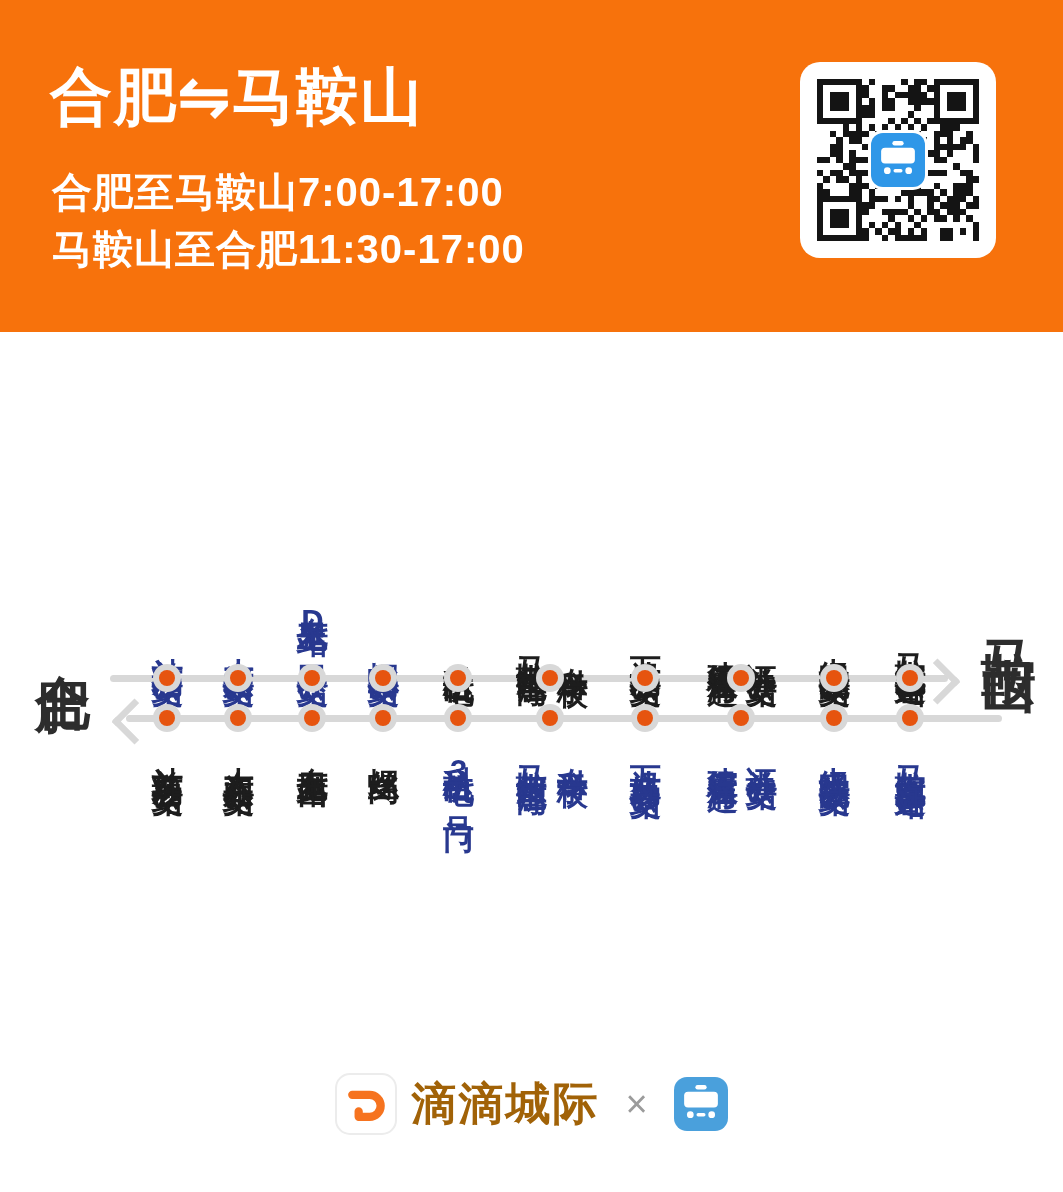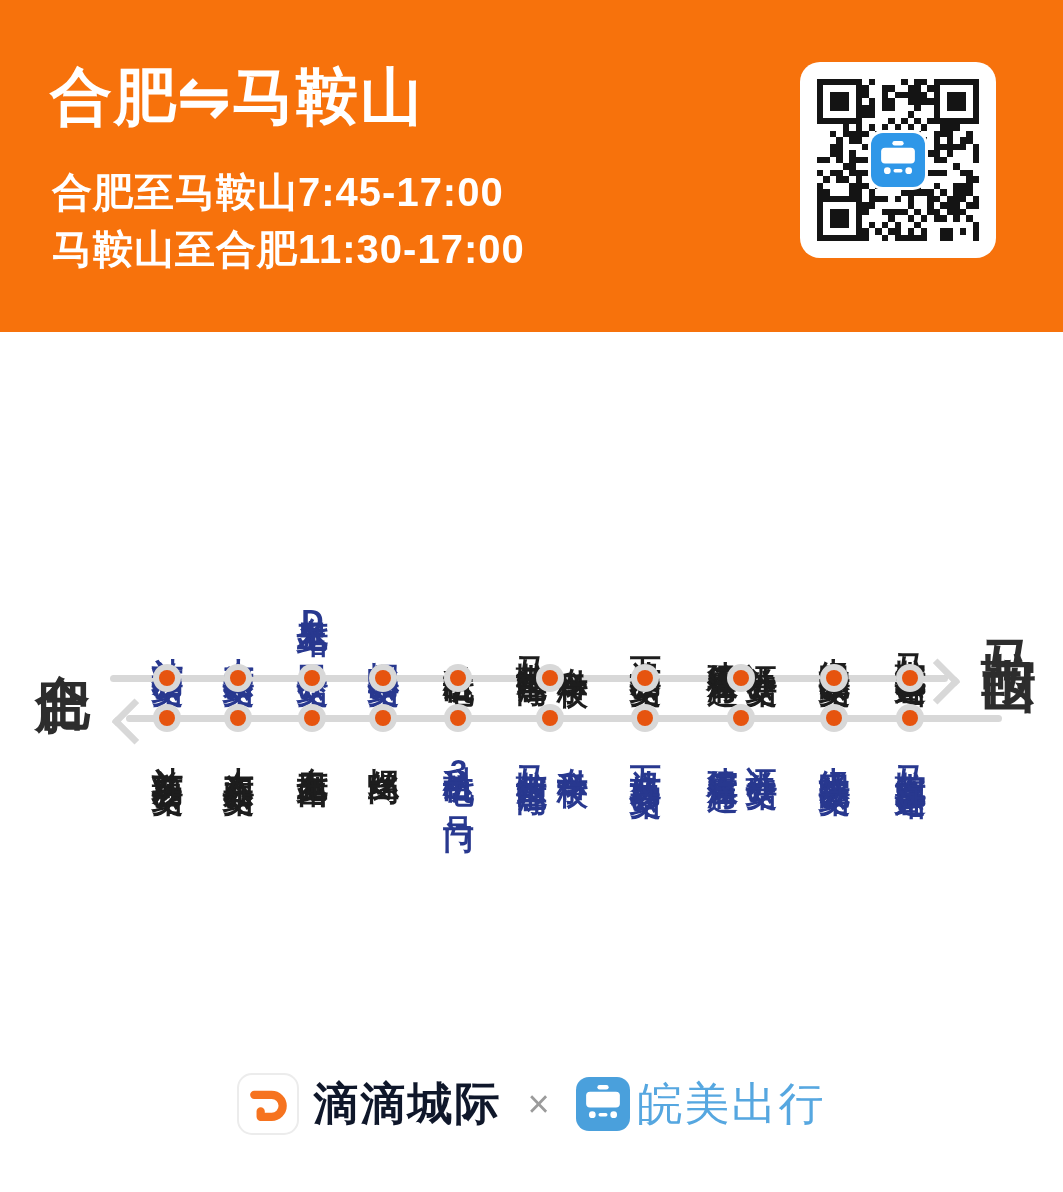--- a/index.html
+++ b/index.html
@@ -45,33 +45,33 @@
         text-align:left;}
   .stop-col.top{bottom:538px;}
   .stop-col.bot{top:742px;}
   .stop-col.hl{color:#28388F;}
 
   
   .footer{position:absolute;left:0;top:1066px;width:1063px;height:76px;display:flex;
         align-items:center;justify-content:center;}
   .didi-box{width:58px;height:58px;background:#ffffff;border:2px solid #ececec;
         border-radius:15px;display:flex;align-items:center;justify-content:center;}
-  .didi-text{font-size:45px;font-weight:700;color:#0f172a;margin-left:14px;letter-spacing:2px;}
+  .didi-text{font-size:45px;font-weight:700;color:#a16207;margin-left:14px;letter-spacing:2px;}
   .sep{font-size:38px;color:#9b9b9b;margin:0 26px;font-weight:400;}
   .wm-box{width:54px;height:54px;background:#4AA0DC;border-radius:13px;}
   .wm-text{font-size:45px;font-weight:400;color:#56A7E0;margin-left:8px;letter-spacing:2px;}
 </style>
 </head>
 <body>
 
 <div id="page">
 
   <div class="header">
     <div class="title">合肥⇋马鞍山</div>
-    <div class="sched l1">合肥至马鞍山7:45-17:00</div>
+    <div class="sched l1">合肥至马鞍山7:00-17:00</div>
     <div class="sched l2">马鞍山至合肥11:30-17:00</div>
     <div class="qrbox">
       <div class="qrmods" id="qrmods"><svg viewBox="0 0 25 25" width="162" height="162" fill="#141414" shape-rendering="crispEdges">
             <path fill-rule="evenodd" d="M0 0h7v7h-7z M1 1v5h5v-5z"></path>
             <rect x="2" y="2" width="3" height="3"></rect>
             <path fill-rule="evenodd" d="M18 0h7v7h-7z M19 1v5h5v-5z"></path>
             <rect x="20" y="2" width="3" height="3"></rect>
             <path fill-rule="evenodd" d="M0 18h7v7h-7z M1 19v5h5v-5z"></path>
             <rect x="2" y="20" width="3" height="3"></rect>
             <rect x="8" y="0" width="1" height="1"></rect>
@@ -385,16 +385,15 @@
     <div class="sep">×</div>
     <div class="wm-box" id="wmicon"><svg viewBox="0 0 48 48" width="100%" height="100%">
           <g fill="#ffffff">
             <rect x="19" y="7" width="10" height="4" rx="2"></rect>
             <rect x="9" y="13" width="30" height="14" rx="3.5"></rect>
             <circle cx="14.5" cy="33.5" r="3"></circle>
             <circle cx="33.5" cy="33.5" r="3"></circle>
             <rect x="20" y="32" width="8" height="3" rx="1.5"></rect>
           </g>
         </svg></div>
-    <div class="wm-text">皖美出行</div>
   </div>
 
 </div>
 
 </body></html>

